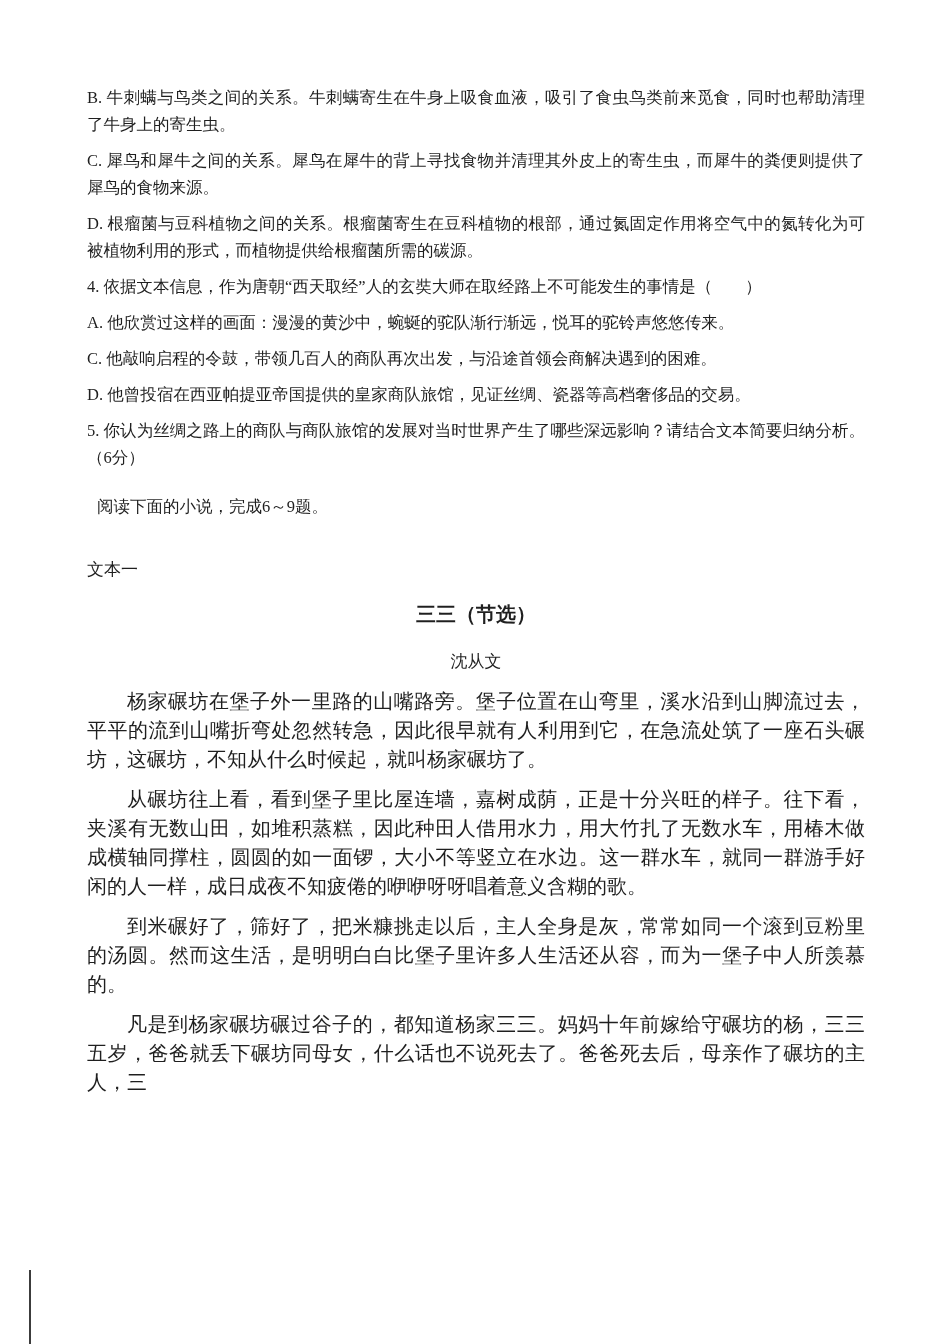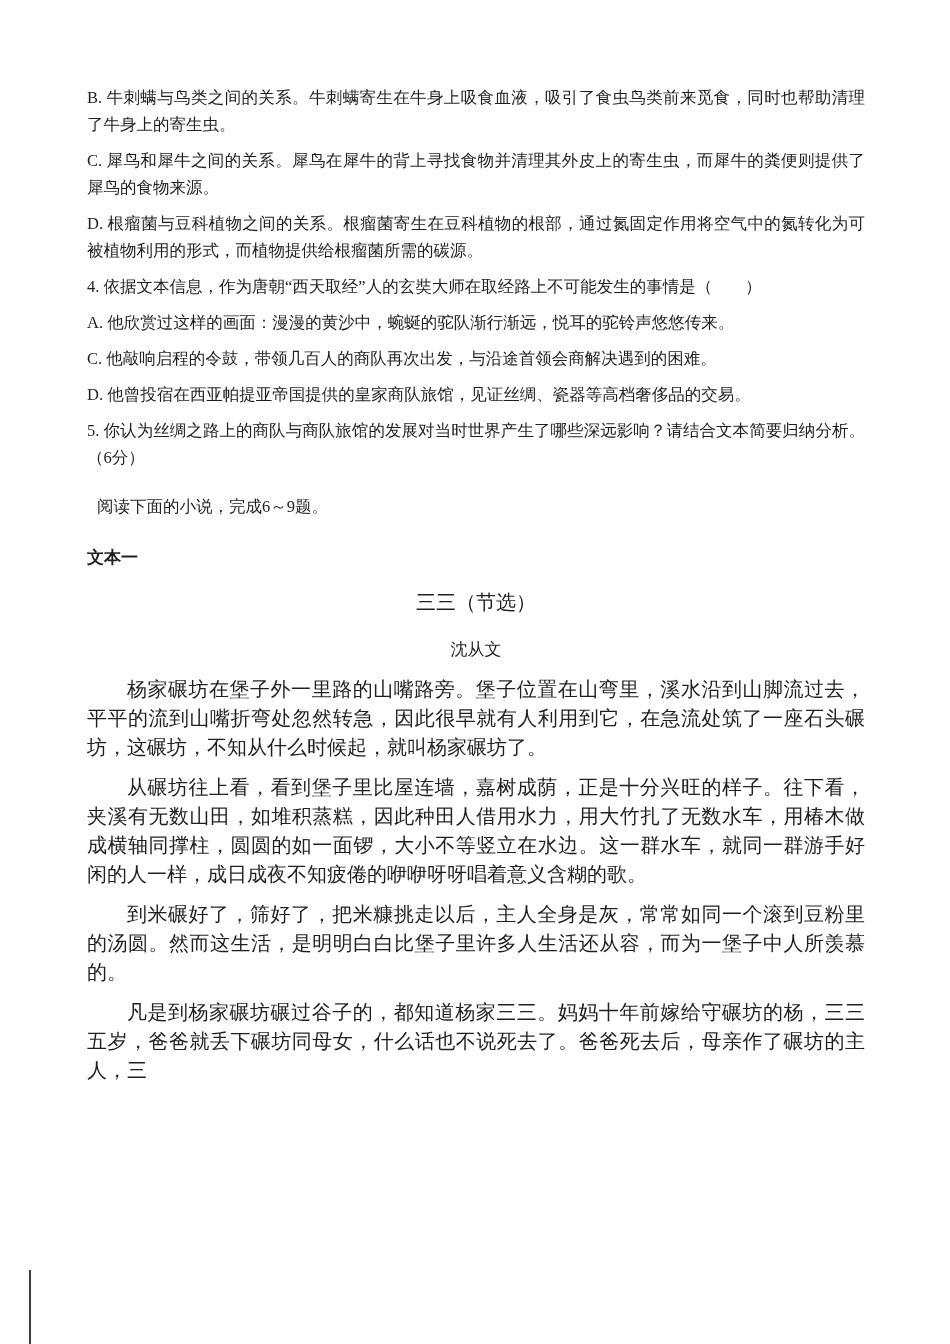--- a/index.html
+++ b/index.html
@@ -13,22 +13,22 @@
   .page { position: absolute; inset: 0; padding: 84px 85px 0 87px; }
   .blk {
     font-size: 16.5px; line-height: 27px;
     text-align: justify; margin-bottom: 9px;
   }
   .sec-header {
     font-weight: bold; font-size: 17px; line-height: 27px;
     margin-top: 50px; text-align: left;
   }
   .instruction { margin-top: 22px; padding-left: 10px; font-size: 16.5px; line-height: 27px; }
-  .text-label { margin-top: 24px; font-weight: bold; font-size: 17px; line-height: 27px; }
-  .story-title { margin-top: 16px; text-align: center; font-weight: normal; font-size: 20px; line-height: 30px; }
+  .text-label { margin-top: 36px; font-weight: normal; font-size: 17px; line-height: 27px; }
+  .story-title { margin-top: 16px; text-align: center; font-weight: bold; font-size: 20px; line-height: 30px; }
   .story-author { margin-top: 19px; text-align: center; font-size: 17px; line-height: 27px; }
   .story { margin-top: 12px; }
   .para {
     font-size: 20px; line-height: 29px;
     text-align: justify; text-indent: 2em;
     margin-bottom: 11px;
     font-family: Liberation Serif, serif;
   }
   .corner-mark {
     position: absolute; left: 29px; bottom: 0;

